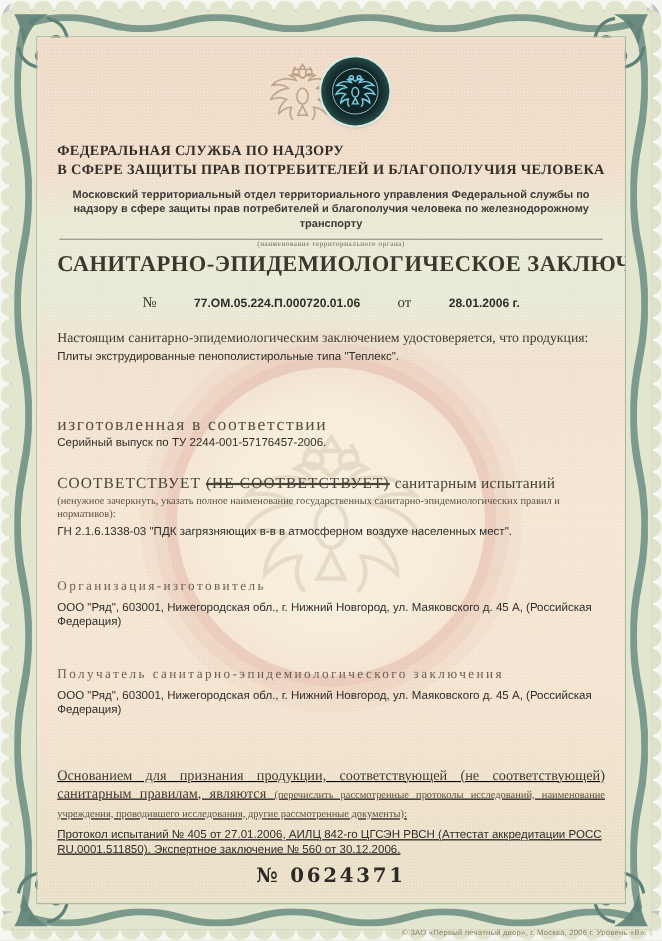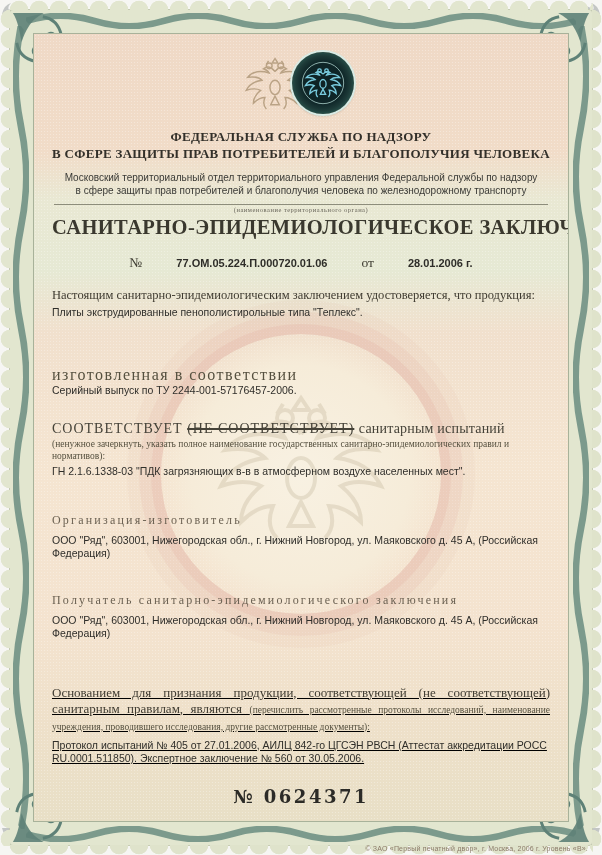--- a/index.html
+++ b/index.html
@@ -77,23 +77,23 @@
   
   .emblem-row { margin-top:16px; height:72px; display:flex; justify-content:center; position:relative; }
   .emblem-wrap { position:relative; width:130px; height:72px; }
   .emblem-eagle { position:absolute; left:0; top:0; width:78px; height:72px; opacity:.75; }
   .holo {
     position:absolute; left:56px; top:2px; width:62px; height:62px; border-radius:50%;
     background:radial-gradient(circle, #0e2124 0%, #0f2628 48%, #1d3a38 62%, #27504a 72%, #a9dcd3 80%, #17302e 86%, #0d1d1f 100%);
     box-shadow:0 0 0 2px #d8ece6, 0 1px 3px rgba(0,0,0,.45);
   }
   .holo svg { position:absolute; inset:9px; }
-  .agency { text-align:center; font-weight:bold; color:#33302a; font-size:13px; line-height:17px; letter-spacing:.3px; margin-top:6px; }
+  .agency { text-align:left; font-weight:bold; color:#33302a; font-size:13px; line-height:17px; letter-spacing:.3px; margin-top:6px; }
   .territorial {
-    font-family:"Liberation Sans", sans-serif; font-size:10px; font-weight:400;
+    font-family:"Liberation Sans", sans-serif; font-size:10px; font-weight:700;
     color:#3a3a36; text-align:center; line-height:13px; margin:9px auto 0; max-width:480px;
   }
   .org-rule { border:none; border-top:1px solid #8d8d7c; margin:7px 2px 1px; }
   .org-caption { text-align:center; font-size:6.5px; color:#6a675c; letter-spacing:.5px; }
   .doc-title { text-align:center; font-size:20.5px; font-weight:600; color:#3a382e; letter-spacing:.4px; margin-top:3px; white-space:nowrap; }
   .num-row { display:flex; justify-content:center; align-items:baseline; gap:34px; margin-top:2px; color:#3a382e; }
   .num-row .lbl { font-size:13.5px; }
   .num-row .val { font-family:"Liberation Sans", sans-serif; font-size:11px; font-weight:600; color:#2e2d29;margin-top:16px; }
 
   
@@ -287,21 +287,21 @@
       <div class="sans-val">ООО "Ряд", 603001, Нижегородская обл., г. Нижний Новгород, ул. Маяковского д. 45 А, (Российская Федерация)</div>
     </div>
 
     <div class="recipient">
       <div class="sec-label">Получатель санитарно-эпидемиологического заключения</div>
       <div class="sans-val">ООО "Ряд", 603001, Нижегородская обл., г. Нижний Новгород, ул. Маяковского д. 45 А, (Российская Федерация)</div>
     </div>
 
     <div class="basis">
       <p class="basis-p"><span>Основанием для признания продукции, соответствующей (не соответствующей) санитарным правилам, являются </span><span class="inline-note">(перечислить рассмотренные протоколы исследований, наименование учреждения, проводившего исследования, другие рассмотренные документы):</span></p>
-      <div class="sans-val">Протокол испытаний № 405 от 27.01.2006, АИЛЦ 842-го ЦГСЭН РВСН (Аттестат аккредитации РОСС RU.0001.511850). Экспертное заключение № 560 от 30.05.2006.</div>
+      <div class="sans-val">Протокол испытаний № 405 от 27.01.2006, АИЛЦ 842-го ЦГСЭН РВСН (Аттестат аккредитации РОСС RU.0001.511850). Экспертное заключение № 560 от 30.12.2006.</div>
     </div>
 
     <div class="serial">№ 0624371</div>
 
   </div>
 </div>
 
 <div class="print-footer">© ЗАО «Первый печатный двор», г. Москва, 2006 г. Уровень «В».</div>
 
 </body></html>

